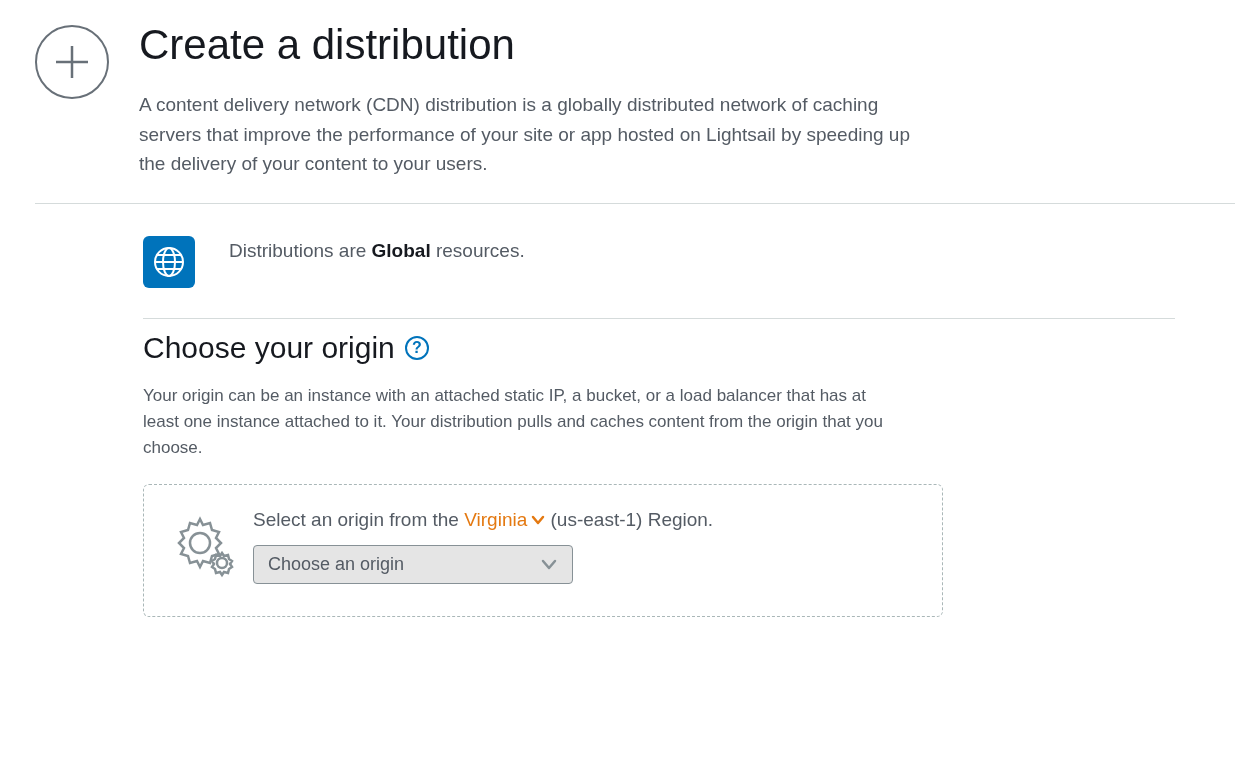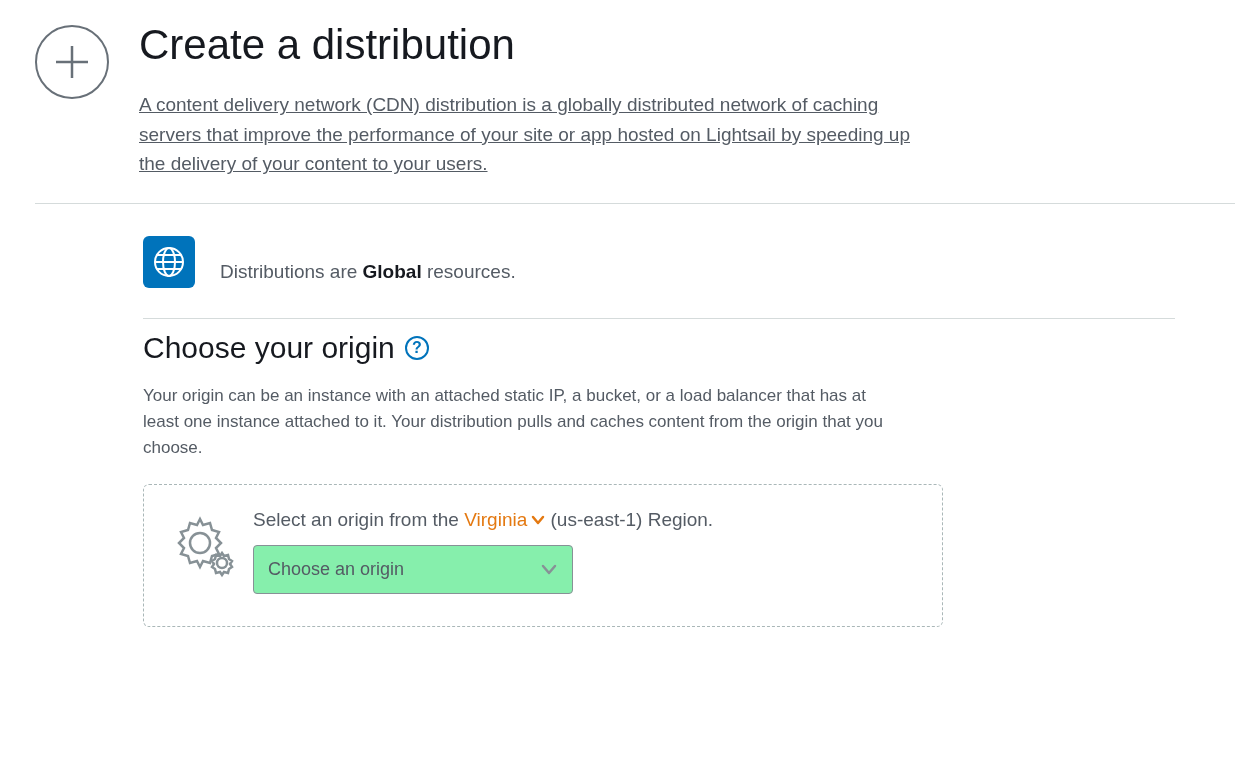--- a/index.html
+++ b/index.html
@@ -13,24 +13,24 @@
   .container { width: 1200px; margin-left: 35px; }
   .header-row { display: flex; align-items: flex-start; gap: 30px; margin-bottom: 24px; }
   .plus-circle {
     width: 74px; height: 74px; border: 2px solid #687078; border-radius: 50%;
     display: flex; align-items: center; justify-content: center;
     flex-shrink: 0; margin-top: 5px;
   }
   .plus-circle svg { width: 40px; height: 40px; }
   .header-text { flex: 1; padding-right: 300px; }
   h1 { font-size: 42px; font-weight: 400; color: #16191f; margin-bottom: 20px; line-height: 1.2; }
-  .desc { font-size: 19px; color: #545b64; line-height: 1.55; text-decoration: underline; }
+  .desc { font-size: 19px; color: #545b64; line-height: 1.55; }
   hr.sep { border: none; border-top: 1px solid #d5dbdb; margin: 0;}
   .content-col { margin-left: 108px; padding-right: 60px; }
-  .global-box { display: flex; align-items: flex-end; gap: 25px; padding: 32px 0 30px 0; }
+  .global-box { display: flex; align-items: flex-start; gap: 34px; padding: 32px 0 30px 0; }
   .globe-icon {
     width: 52px; height: 52px; background: #0073bb; border-radius: 6px;
     display: flex; align-items: center; justify-content: center; flex-shrink: 0;
   }
   .globe-icon svg { width: 34px; height: 34px; }
   .global-text { font-size: 19px; color: #545b64; line-height: 1.6; }
   .global-text b { color: #16191f; font-weight: 700; }
   hr.sep2 { border: none; border-top: 1px solid #d5dbdb; }
   .section { padding-top: 12px; }
   h2 { font-size: 30px; font-weight: 400; color: #16191f; display: flex; align-items: center; gap: 10px; margin-bottom: 18px;}
@@ -46,22 +46,22 @@
     margin-top: 22px; border: 1px dashed #aab7b8; border-radius: 6px;
     padding: 24px 28px 32px 28px; display: flex; align-items: flex-start; gap: 15px;
     max-width: 800px;
   }
   .cog-icon { width: 66px; height: 66px; flex-shrink: 0; margin-top: 4px;}
   .origin-controls { flex: 1; }
   .origin-line { font-size: 19px; color: #545b64; margin-bottom: 14px; }
   .region-toggle { color: #e47911; font-weight: 400; display: inline-flex; align-items: center; gap: 4px; cursor: pointer; }
   .region-toggle svg { width: 14px; height: 14px; }
   .dropdown {
-    width: 320px; height: 49px; border: 1px solid #879196; border-radius: 4px;
-    background: #86efac; display: flex; align-items: center; justify-content: space-between;
+    width: 320px; height: 39px; border: 1px solid #879196; border-radius: 4px;
+    background: #e5e5e5; display: flex; align-items: center; justify-content: space-between;
     padding: 0 14px; cursor: pointer; font-size: 18px; color: #545b64;
   }
   .dropdown svg { width: 18px; height: 18px; }
 </style>
 </head>
 <body>
 
 <div class="container">
   <div class="header-row">
     <div class="plus-circle">

